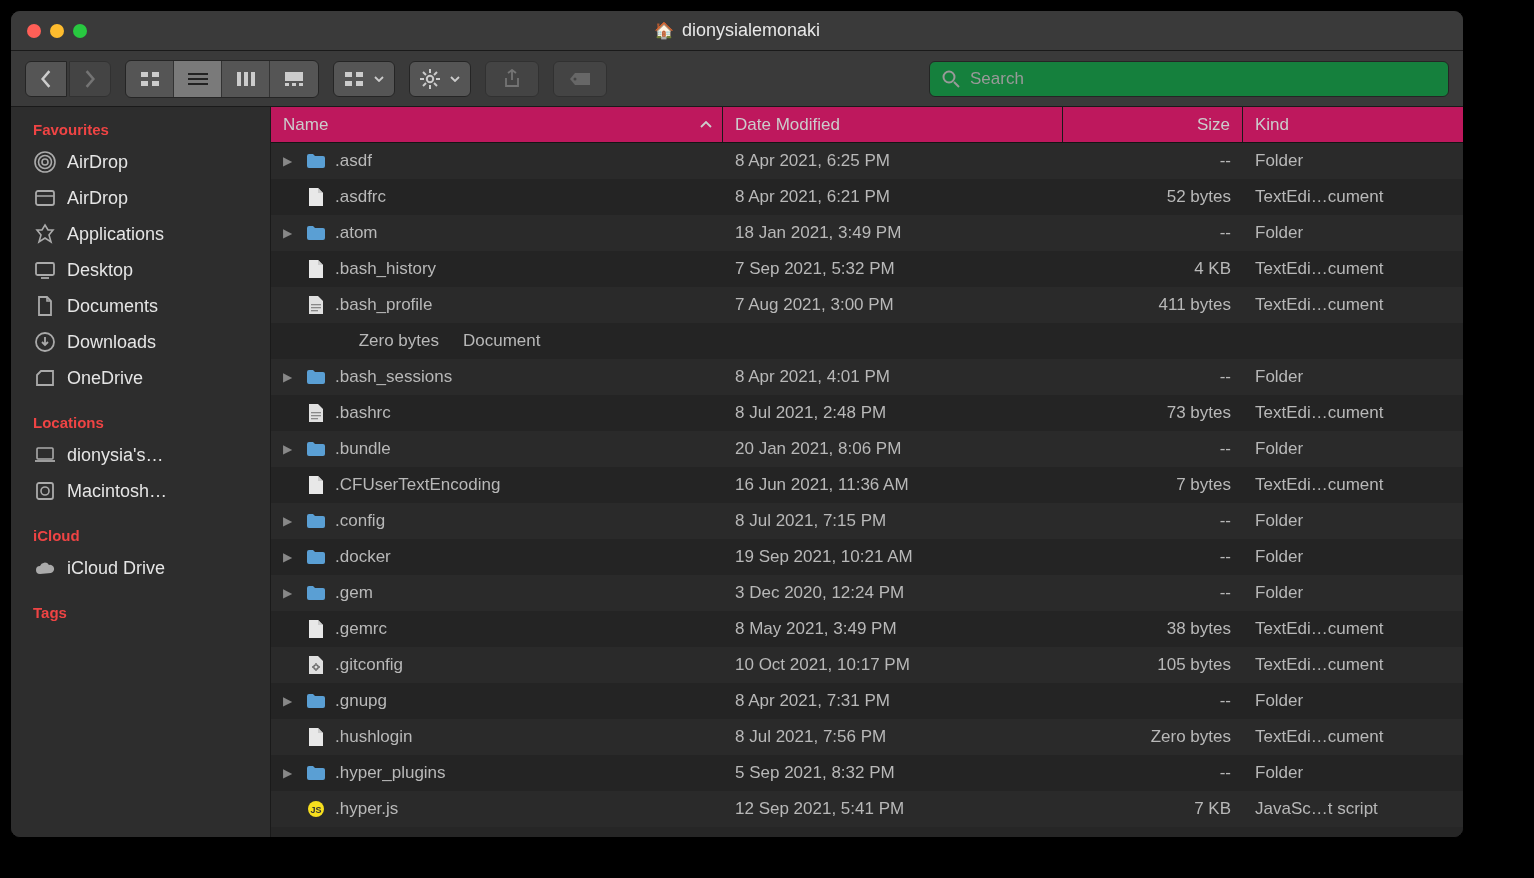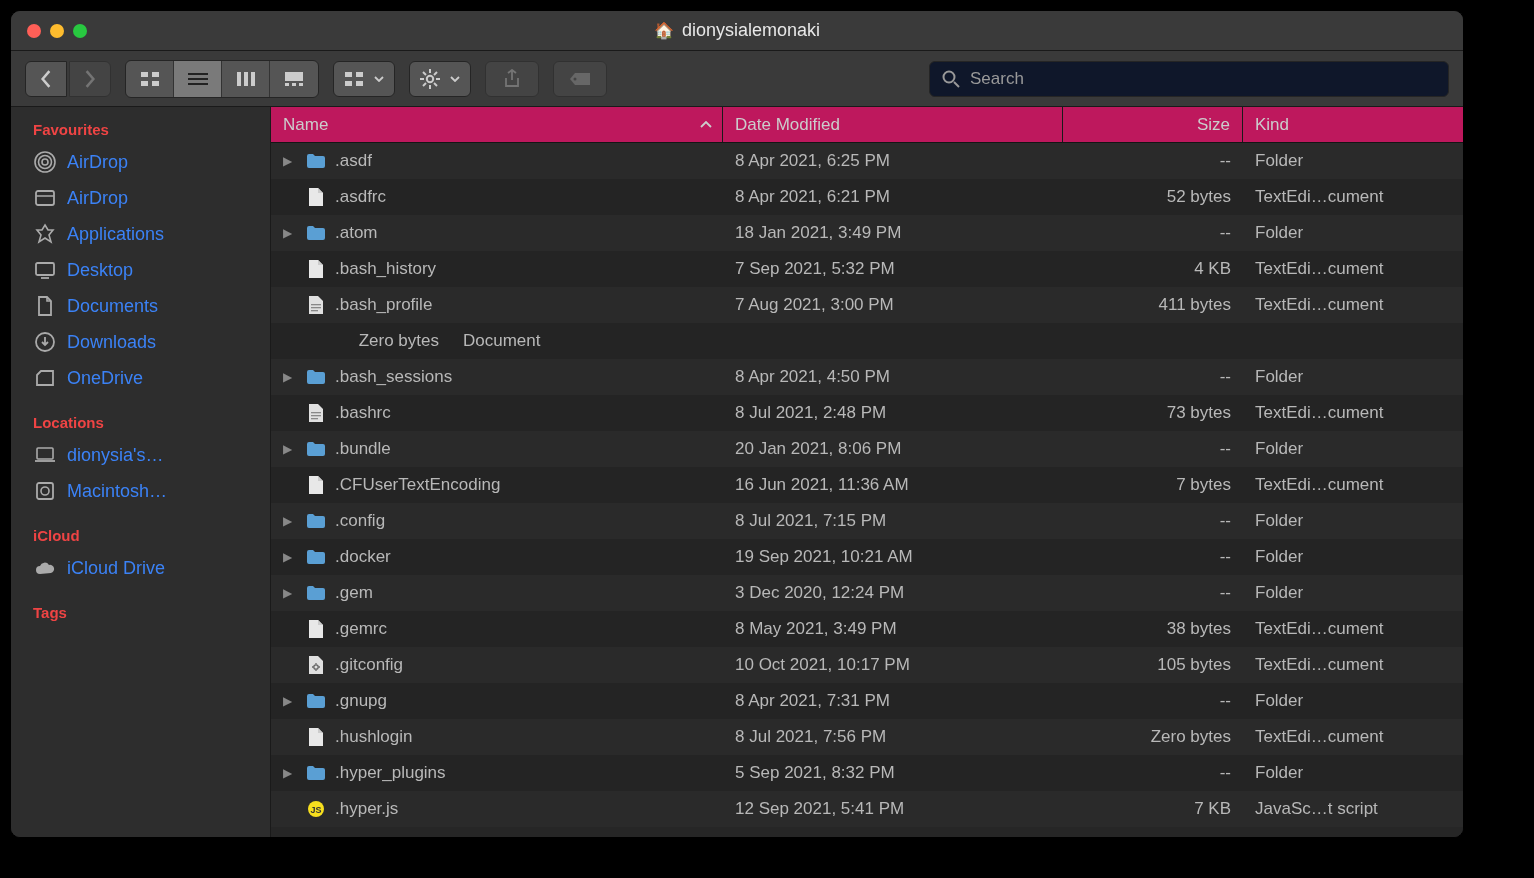--- a/index.html
+++ b/index.html
@@ -18,28 +18,28 @@
 .nav-group .tb-btn { width: 42px; border-radius: 0; }
 .nav-group .tb-btn:first-child { border-radius: 6px 0 0 6px; }
 .nav-group .tb-btn:last-child { border-radius: 0 6px 6px 0; }
 .view-group { display: flex; background: #555; border: 1px solid #252525; border-radius: 6px; overflow: hidden; }
 .view-group .seg { width: 48px; height: 36px; display: flex; align-items: center; justify-content: center; cursor: pointer; border-right: 1px solid #333; }
 .view-group .seg:last-child { border-right: none; }
 .view-group .seg.active { background: #7a7a7a; }
 .drop-group { display: flex; }
 .drop-group .tb-btn { padding: 0 12px; gap: 8px; }
 .single-btn { width: 54px; }
-.search-box { flex: 1; max-width: 520px; margin-left: auto; height: 36px; background: #0f172a; border: 1px solid #252525; border-radius: 6px; display: flex; align-items: center; padding: 0 12px; gap: 10px; }
+.search-box { flex: 1; max-width: 520px; margin-left: auto; height: 36px; background: #15803d; border: 1px solid #252525; border-radius: 6px; display: flex; align-items: center; padding: 0 12px; gap: 10px; }
 .search-box input { flex: 1; background: transparent; border: none; outline: none; color: #ccc; font-size: 17px; }
 .search-box input::placeholder { color: #999; }
 .body { flex: 1; display: flex; overflow: hidden; }
 .sidebar { width: 260px; background: #2d2d2d; overflow-y: auto; padding: 8px 0 8px 14px; border-right: 1px solid #1a1a1a; }
 .sb-section { margin-bottom: 12px; }
 .sb-heading { color: #ef4444; font-size: 15px; font-weight: 600; padding: 6px 8px; }
-.sb-item { display: flex; align-items: center; gap: 10px; padding: 6px 8px; color: #3b82f6; font-size: 18px; cursor: pointer; border-radius: 5px; }
+.sb-item { display: flex; align-items: center; gap: 10px; padding: 6px 8px; color: #e5e5e5; font-size: 18px; cursor: pointer; border-radius: 5px; }
 .sb-icon { width: 24px; height: 24px; display: flex; align-items: center; justify-content: center; color: #aaa; }
 .main { flex: 1; display: flex; flex-direction: column; background: #262626; overflow: hidden; }
 .headers { display: flex; height: 36px; background: #be185d; border-bottom: 1px solid #151515; color: #ccc; font-size: 17px; }
 .col { display: flex; align-items: center; padding: 0 12px; border-right: 1px solid #1a1a1a; }
 .c-name { flex: 1; position: relative; }
 .c-date { width: 340px; }
 .c-size { width: 180px; justify-content: flex-end; }
 .c-kind { width: 220px; border-right: none; }
 .sort-caret { position: absolute; right: 10px; }
 .filelist { flex: 1; overflow-y: auto; }
@@ -388,21 +388,21 @@
           <div class="row">
             <div class="cell name">
               <span class="disclose">▶</span>
               <span class="fi folder">
                 <svg width="20" height="16" viewBox="0 0 20 16">
                   <path d="M1 3a2 2 0 012-2h4l2 2h8a2 2 0 012 2v8a2 2 0 01-2 2H3a2 2 0 01-2-2z" fill="#5a9fd4"></path>
                 </svg>
               </span>
               <span>.bash_sessions</span>
             </div>
-            <div class="cell date">8 Apr 2021, 4:50 PM</div>
+            <div class="cell date">8 Apr 2021, 4:01 PM</div>
             <div class="cell size">--</div>
             <div class="cell kind">Folder</div>
           </div>
           <div class="row">
             <div class="cell name">
               <span class="disclose"></span>
               <span class="fi doc">
                 <svg width="16" height="20" viewBox="0 0 16 20">
                   <path d="M1 1h9l5 5v13H1z" fill="#e0e0e0"></path>
                   <rect x="3" y="9" width="10" height="1.3" fill="#888"></rect>

